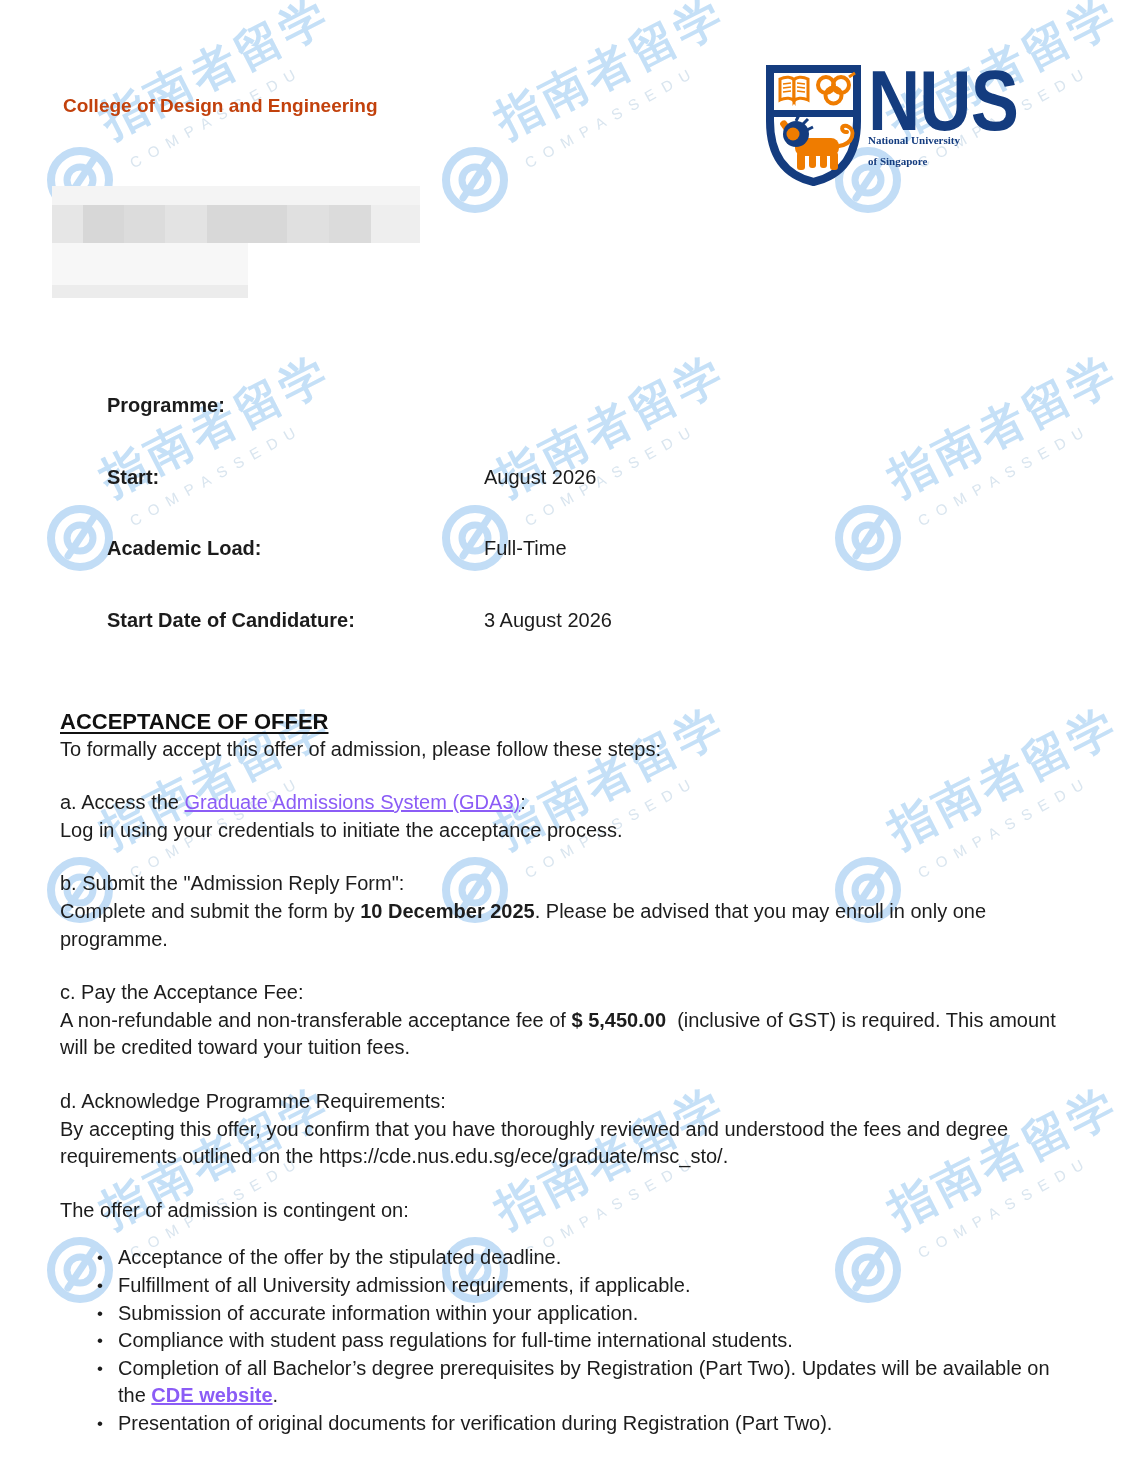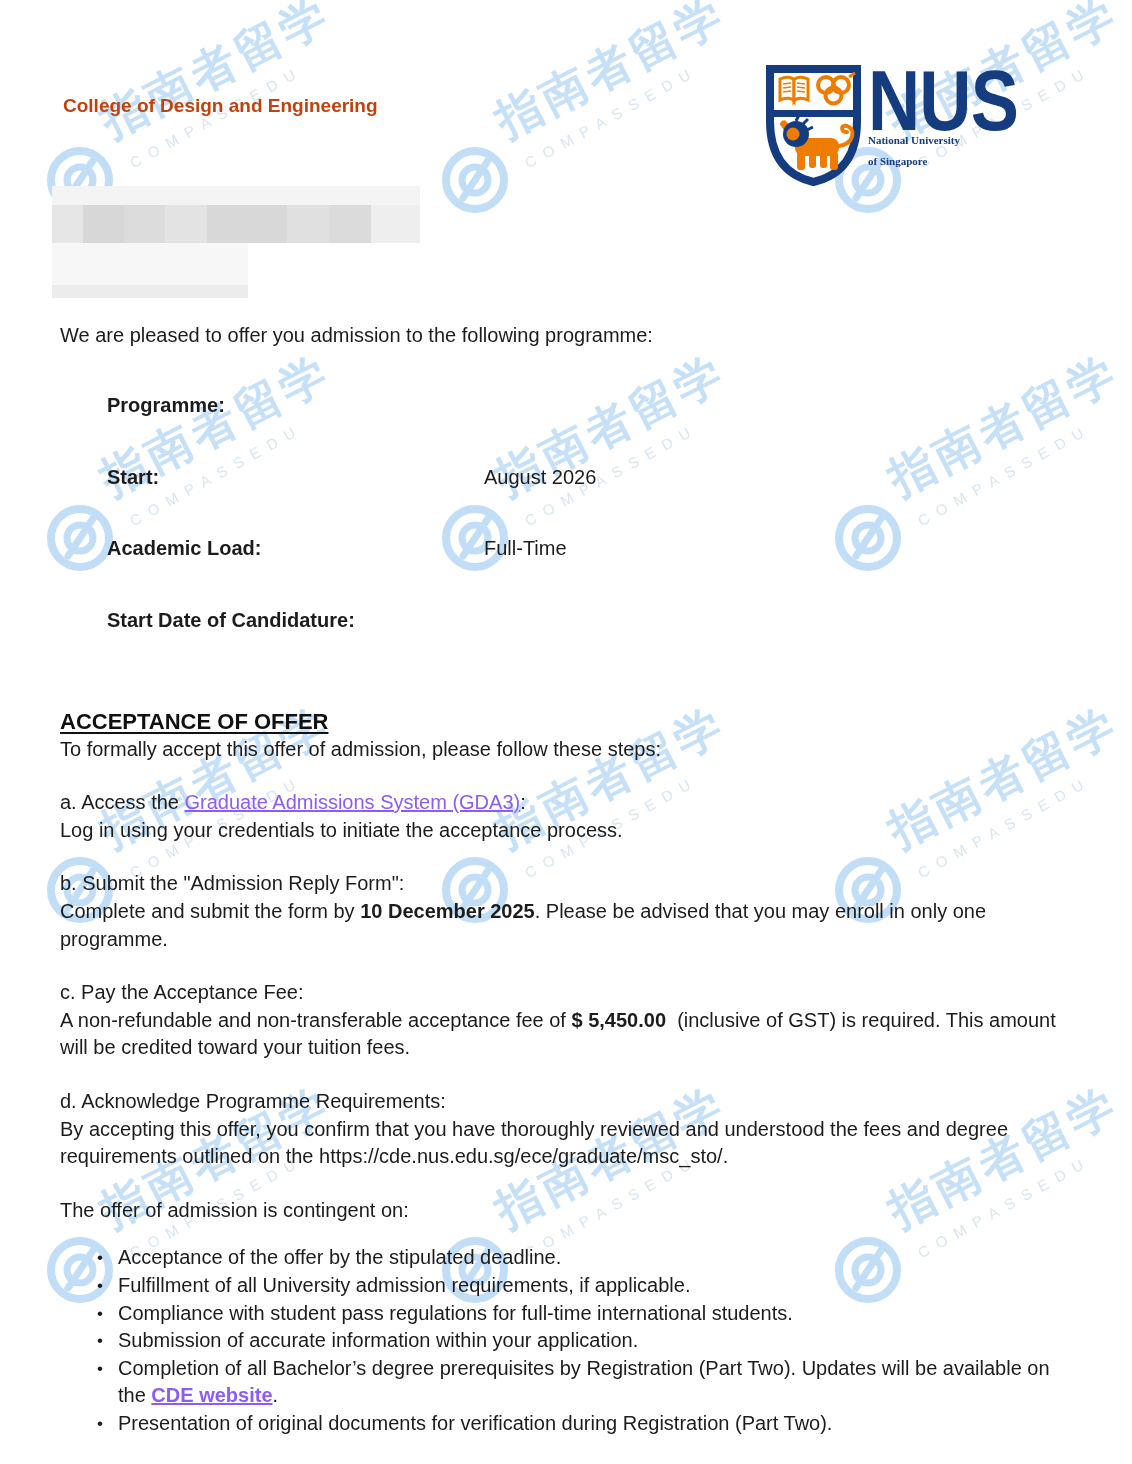--- a/index.html
+++ b/index.html
@@ -227,36 +227,36 @@
           <path d="M31,57 l3,-6 M38,60 l5,-5 M42,66 l6,-3" stroke="#143c7f" stroke-width="3"></path>
         </g>
       </svg>
       <div class="nus-word">NUS</div>
       <div class="nus-tag">
         <div>National University</div>
         <div>of Singapore</div>
       </div>
     </div>
 
-    <div class="intro">We are pleased to offer you admission to the following programme:</div>
 
     <div class="details">
       <div class="drow">
         <div class="dlabel">Programme:</div>
       </div>
       <div class="drow">
         <div class="dlabel">Start:</div>
         <div class="dvalue">August 2026</div>
       </div>
       <div class="drow">
         <div class="dlabel">Academic Load:</div>
         <div class="dvalue">Full-Time</div>
       </div>
       <div class="drow">
         <div class="dlabel">Start Date of Candidature:</div>
+        <div class="dvalue">3 August 2026</div>
       </div>
     </div>
 
     <div class="main">
       <h1 class="accept-heading">ACCEPTANCE OF OFFER</h1>
       <p class="after-heading">To formally accept this offer of admission, please follow these steps:</p>
 
       <p><span>a. Access the </span><a class="doc-link">Graduate Admissions System (GDA3)</a><span>:</span><br>
       <span>Log in using your credentials to initiate the acceptance process.</span></p>
 
@@ -267,22 +267,22 @@
       <span>A non-refundable and non-transferable acceptance fee of </span><span class="bold">$ 5,450.00</span><span>&nbsp; (inclusive of GST) is required. This amount will be credited toward your tuition fees.</span></p>
 
       <p><span>d. Acknowledge Programme Requirements:</span><br>
       <span>By accepting this offer, you confirm that you have thoroughly reviewed and understood the fees and degree requirements outlined on the https://cde.nus.edu.sg/ece/graduate/msc_sto/.</span></p>
 
       <p>The offer of admission is contingent on:</p>
 
       <ul class="contingent">
         <li><span>Acceptance of the offer by the stipulated deadline.</span></li>
         <li><span>Fulfillment of all University admission requirements, if applicable.</span></li>
+        <li><span>Submission of accurate information within your application.</span></li>
         <li><span>Compliance with student pass regulations for full-time international students.</span></li>
-        <li><span>Submission of accurate information within your application.</span></li>
         <li><span>Completion of all Bachelor’s degree prerequisites by Registration (Part Two). Updates will be available on the </span><a class="doc-link bold-link">CDE website</a><span>.</span></li>
         <li><span>Presentation of original documents for verification during Registration (Part Two).</span></li>
       </ul>
     </div>
 
   </div>
 
   <div>
     <div class="redact" style="left:52px;top:186px;width:368px;height:19px;background:#f4f4f4;"></div>
     <div class="redact" style="left:52px;top:205px;width:31px;height:38px;background:#e6e6e6;"></div>

